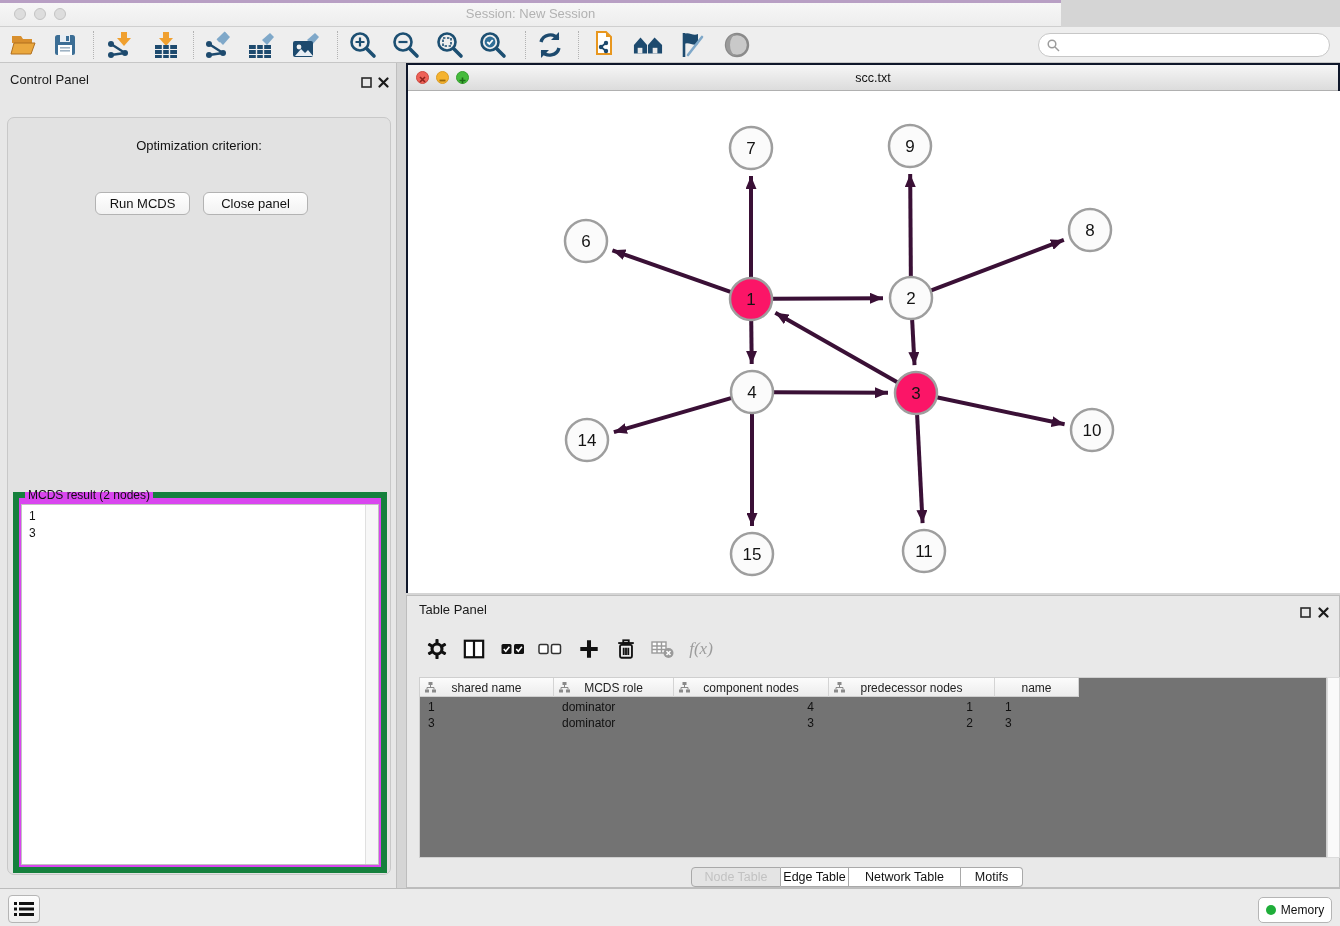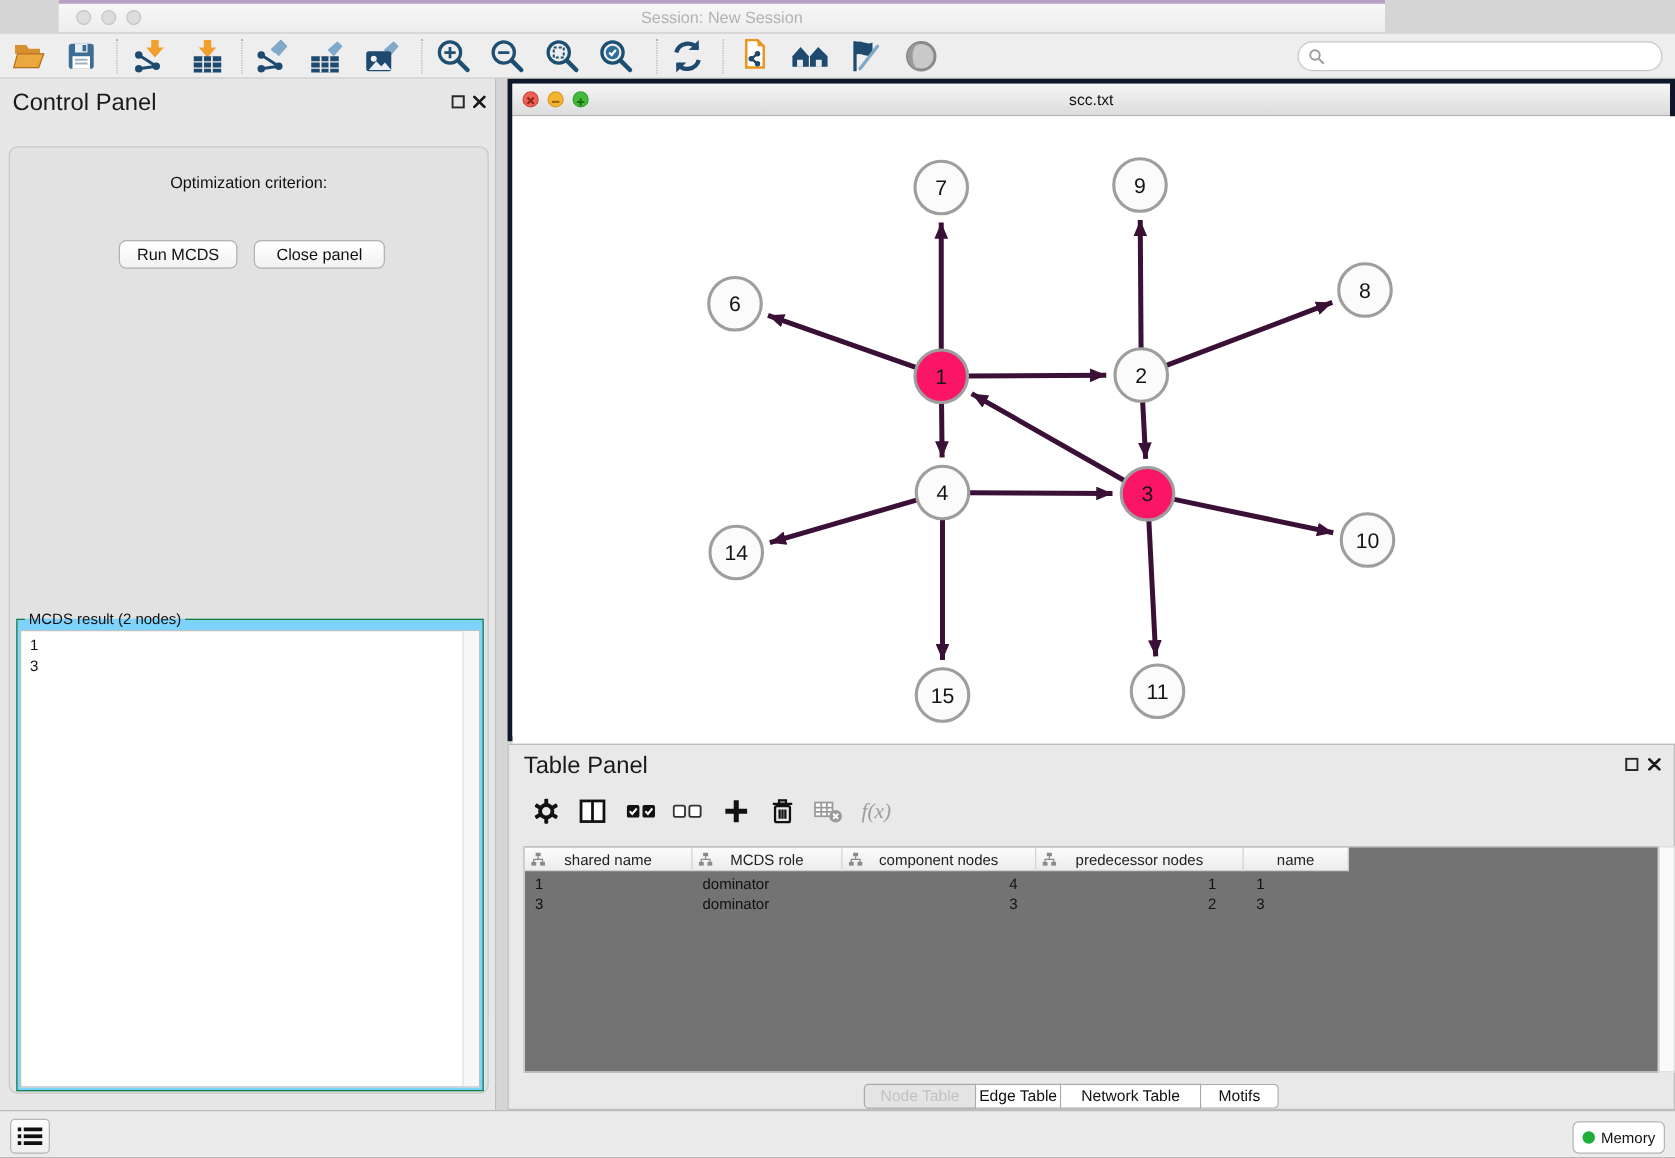--- a/index.html
+++ b/index.html
@@ -4,69 +4,69 @@
 <style>
   * { margin:0; padding:0; box-sizing:border-box; }
   html,body { background:#888; }
   .app{
     position:relative; width:1340px; height:926px; overflow:hidden;
     background:#d5d5d5; font-family:"Liberation Sans",sans-serif; color:#1a1a1a;
     -webkit-font-smoothing:antialiased;
   }
   
   .titlebar{position:absolute;left:0;top:0;width:1061px;height:27px;
-    background:linear-gradient(#f8f8f8,#ededed);border-bottom:1px solid #cfcfcf;margin-left:47px;}
+    background:linear-gradient(#f8f8f8,#ededed);border-bottom:1px solid #cfcfcf;}
   .titlebar .purple-strip{position:absolute;left:0;top:0;width:100%;height:3px;background:#b89fc4;}
   .titlebar .app-title{position:absolute;left:0;right:0;top:6px;text-align:center;
     font-size:13px;color:#b2b2b2;}
   .traffic{position:absolute;top:8px;width:12px;height:12px;border-radius:50%;
     background:#dddddd;border:1px solid #c4c4c4;}
   
   .toolbar{position:absolute;left:0;top:27px;width:1340px;height:36px;
     background:#eeeeee;border-bottom:1px solid #c6c6c6;}
   .tb-icon{position:absolute;top:3px;width:30px;height:30px;display:flex;
     align-items:center;justify-content:center;}
   .tb-sep{position:absolute;top:4px;height:28px;width:0;border-left:1px dotted #b2b2b2;}
   .searchbox{position:absolute;left:1038px;top:6px;width:292px;height:24px;background:#fff;
     border:1px solid #c7c7c7;border-radius:12px;}
   .searchbox svg{position:absolute;left:8px;top:5px;}
   .searchbox input{position:absolute;left:26px;top:1px;width:258px;height:20px;border:none;
     outline:none;font-size:12px;background:transparent;font-family:"Liberation Sans",sans-serif;}
   
   .control-panel{position:absolute;left:0;top:63px;width:397px;height:825px;background:#e7e7e7;
     border-right:1px solid #bfbfbf;}
-  .panel-title{font-size:19px;color:#1a1a1a;}
+  .panel-title{font-size:13px;color:#1a1a1a;}
   .cp-title{position:absolute;left:10px;top:9px;}
   .win-icon{position:absolute;width:11px;height:11px;cursor:default;}
   .tabstrip{position:absolute;display:flex;z-index:3;}
   .tabseg{height:22px;display:flex;align-items:center;justify-content:center;
     font-size:13px;background:#fff;border:1px solid #a9a9a9;border-left:none;color:#111;}
   .tabseg:first-child{border-left:1px solid #a9a9a9;border-radius:4px 0 0 4px;}
   .tabseg:last-child{border-radius:0 4px 4px 0;}
   .tabseg.active{background:#e4e4e4;color:#c2c2c2;}
   .cp-content{position:absolute;left:7px;top:54px;width:384px;height:758px;background:#e2e2e2;
     border:1px solid #c8c8c8;border-radius:7px;}
   .opt-label{position:absolute;left:0;right:0;top:20px;text-align:center;font-size:13px;color:#111;}
   .dropdown{position:absolute;left:37px;top:42px;width:309px;height:22px;background:#fff;
     border:1px solid #b5b5b5;border-radius:5px;font-size:13px;display:flex;align-items:center;
     padding-left:10px;color:#111;}
   .dropdown .stepper{position:absolute;right:7px;top:3px;}
   .btn{position:absolute;height:23px;background:linear-gradient(#ffffff,#f2f2f2);
     border:1px solid #b3b3b3;border-radius:6px;font-size:13px;display:flex;align-items:center;
     justify-content:center;color:#111;}
   .result-fieldset{position:absolute;left:5px;top:370px;width:374px;height:385px;
-    border:1px solid #15803d;padding:2px;background:#7dd3fc;}
+    border:6px solid #15803d;padding:2px;background:#d946ef;}
   .result-fieldset legend{font-size:12px;color:#111;padding:0 3px;margin-left:4px;}
   .result-box{position:relative;width:100%;height:100%;background:#fff;border:1px solid #c2c2c2;
     font-size:12px;line-height:17px;padding:3px 7px;color:#111;}
   .result-scroll{position:absolute;right:0;top:0;width:13px;height:100%;background:#f7f7f7;
     border-left:1px solid #e0e0e0;}
   
   .network-window{position:absolute;left:406px;top:63px;width:934px;height:530px;
-    background:#fff;border:4px solid #0f172a;}
+    background:#fff;border:2px solid #0f172a;}
   .nw-titlebar{position:absolute;left:0;top:0;width:100%;height:26px;
     background:linear-gradient(#f6f6f6,#dcdcdc);border-bottom:1px solid #b0b0b0;}
   .nw-title{position:absolute;left:0;right:0;top:6px;text-align:center;font-size:12.5px;color:#111;}
   .light{position:absolute;top:6px;width:13px;height:13px;border-radius:50%;}
   .nw-canvas{position:absolute;left:0;top:26px;width:932px;height:502px;background:#fff;}
   
   .table-panel{position:absolute;left:406px;top:595px;width:934px;height:293px;background:#e9e9e9;
     border:1px solid #bdbdbd;}
   .tp-title{position:absolute;left:12px;top:6px;}
   .tt-icon{position:absolute;top:38px;width:34px;height:30px;display:flex;align-items:center;

